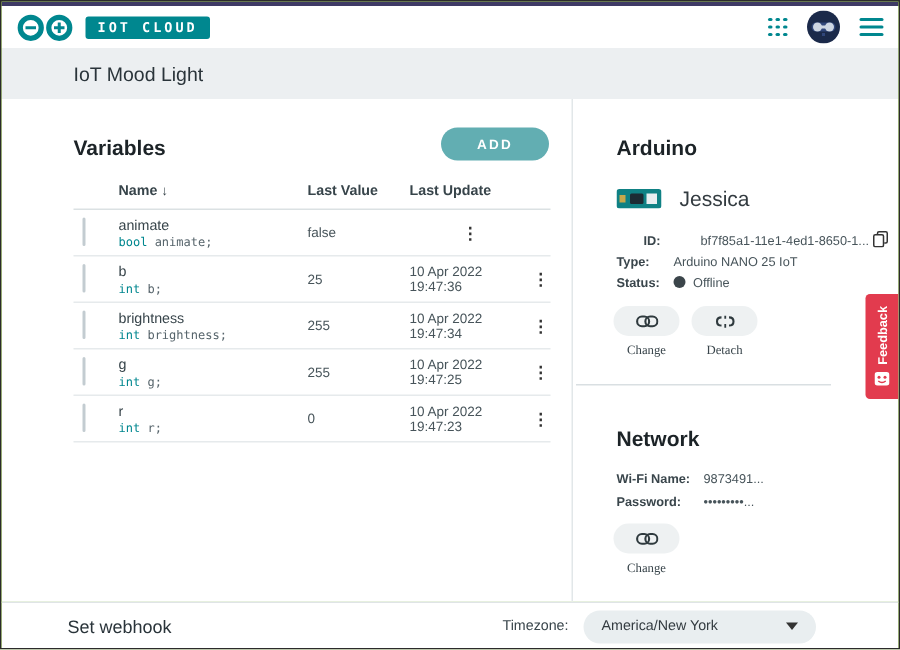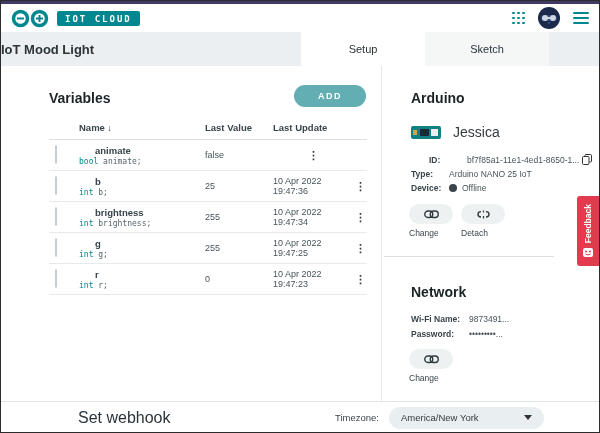--- a/index.html
+++ b/index.html
@@ -14,72 +14,72 @@
   .logo { width:38px; height:19px; margin-right:8px; }
   .brandbadge { background:#00878F; color:#fff; font-family:"DejaVu Sans Mono", monospace; font-weight:bold; font-size:9px; letter-spacing:2px; padding:3px 8px 2px 8px; border-radius:2px; }
   .appbar-right { margin-left:auto; display:flex; align-items:center; gap:13px; }
   .gridicon { width:13px; height:13px; display:grid; grid-template-columns:repeat(3,3px); grid-template-rows:repeat(3,3px); gap:2px; }
   .gridicon i { background:#00878F; width:2.5px; height:2.5px; border-radius:50%; }
   .hamburger { width:16px; display:flex; flex-direction:column; gap:3px; cursor:pointer; }
   .hamburger i { height:2px; background:#00878F; border-radius:1px; }
 
   
   .titlebar { position:absolute; left:0; top:31px; width:100%; height:34px; background:#eceff1; display:flex; align-items:center; }
-  .pagetitle { font-size:13px; font-weight:bold; color:#2a343a; }
+  .pagetitle { font-size:13px; font-weight:normal; color:#2a343a; margin-left:48px; }
   .tabs { position:absolute; left:300px; top:0; height:34px; display:flex; }
   .tab { width:124px; height:34px; display:flex; align-items:center; justify-content:center; font-size:11px; color:#2a343a; cursor:pointer; }
   .tab.active { background:#fff; }
   .tab.inactive { background:#f5f7f7; }
 
   
   .content { position:absolute; left:0; top:65px; width:100%; height:335px; background:#fff; }
   .vdivider { position:absolute; left:380px; top:0; width:1px; height:335px; background:#e2e7e9; }
 
   
   .varhead { position:absolute; left:48px; top:24px; font-size:14px; font-weight:bold; color:#1c2327; }
   .addbtn { position:absolute; left:293px; top:19px; width:72px; height:22px; border:none; border-radius:11px; background:#62aeb2; color:#fff; font-family:"Liberation Sans", sans-serif; font-weight:bold; font-size:9px; letter-spacing:1.5px; cursor:pointer; }
   .vtable { position:absolute; left:48px; top:52px; width:318px; }
   .vgrid { display:grid; grid-template-columns:30px 126px 68px 81px 13px; align-items:center; }
   .thead { height:22px; font-size:9.5px; font-weight:bold; color:#37444a; border-bottom:1px solid #dbe1e3; }
   .thead .h { align-self:end; padding-bottom:6px; }
   .sortarrow { font-weight:normal; font-size:9px; color:#37444a; }
   .vrow { height:31px; border-bottom:1px solid #e6eaec; }
   .cb { width:13px; height:13px; border:1px solid #c3ccd1; border-radius:2px; background:#fff; margin-left:6px; cursor:pointer; }
   .ncol { display:flex; flex-direction:column; gap:1px; }
-  .vname { font-size:9.5px; font-weight:bold; color:#37444a;margin-left:16px; }
+  .vname { font-size:9.5px; font-weight:normal; color:#37444a; }
   .vcode { font-family:"DejaVu Sans Mono", monospace; font-size:8px; color:#56646b; }
   .vcode .kw { color:#00878F; font-style:normal; }
   .vcode i { font-style:normal; }
   .vval, .vdate { font-size:9px; color:#47545a; }
   .kebab { font-size:11px; font-weight:bold; color:#333; cursor:pointer; text-align:center; }
 
   
   .rpanel { position:absolute; left:381px; top:0; width:219px; height:335px; }
   .sechead { font-size:14px; font-weight:bold; color:#1c2327; }
   .devhead { position:absolute; left:29px; top:24px; }
   .devrow1 { position:absolute; left:29px; top:58px; display:flex; align-items:center; gap:12px; }
   .devname { font-size:14px; color:#333b40; }
   .kv { position:absolute; left:29px; display:flex; font-size:8.5px; color:#39454b; align-items:center; }
   .kv .k { font-weight:bold; width:38px; }
   .kv .v { color:#47545a; }
   .statusdot { width:8px; height:8px; border-radius:50%; background:#3b454a; margin-right:5px; }
   .copyicon { margin-left:3px; cursor:pointer; display:inline-block; vertical-align:middle; }
   .pillbtn { width:44px; height:20px; background:#eef1f2; border:none; border-radius:10px; display:flex; align-items:center; justify-content:center; cursor:pointer; }
-  .btnblock { position:absolute; display:flex; flex-direction:column; align-items:flex-start; gap:4px; }
+  .btnblock { position:absolute; display:flex; flex-direction:column; align-items:center; gap:4px;font-family:Liberation Serif, serif; }
   .btnlabel { font-size:8.5px; color:#39454b; }
   .hdivider { position:absolute; left:2px; top:190px; width:170px; height:1px; background:#d9dfe2; }
   .nethead { position:absolute; left:29px; top:218px; }
 
   
   .feedback { position:absolute; right:0; top:195px; width:22px; height:70px; background:#e23b4e; border-radius:3px 0 0 3px; display:flex; flex-direction:column; align-items:center; justify-content:center; gap:5px; cursor:pointer; }
   .feedback .ftext { writing-mode:vertical-rl; transform:rotate(180deg); color:#fff; font-size:8.5px; font-weight:bold; }
 
   
   .footer { position:absolute; left:0; top:400px; width:100%; height:32px; background:#fff; border-top:1px solid #dfe4e6; display:flex; align-items:center; }
-  .webhook { margin-left:77px; font-size:16px; color:#2a343a; cursor:pointer; }
+  .webhook { margin-left:44px; font-size:12px; color:#2a343a; cursor:pointer; }
   .tzwrap { margin-left:auto; margin-right:55px; display:flex; align-items:center; gap:10px; }
   .tzlabel { font-size:9.5px; color:#39454b; }
   .tzselect { width:155px; height:22px; background:#e9eef0; border-radius:11px; display:flex; align-items:center; padding:0 12px; font-size:9.5px; color:#333b40; cursor:pointer; }
   .caret { margin-left:auto; width:0; height:0; border-left:4px solid transparent; border-right:4px solid transparent; border-top:5px solid #333; }
 </style>
 </head>
 <body>
 
 <div id="page">
   <div class="topstrip"></div>
@@ -116,24 +116,20 @@
       <div class="hamburger">
           <i></i>
           <i></i>
           <i></i>
         </div>
     </div>
   </div>
 
   <div class="titlebar">
     <span class="pagetitle">IoT Mood Light</span>
-    <div class="tabs">
-      <div class="tab active">Setup</div>
-      <div class="tab inactive">Sketch</div>
-    </div>
   </div>
 
   <div class="content">
     <div class="vdivider"></div>
 
     <div class="varhead sechead">Variables</div>
     <button class="addbtn">ADD</button>
 
     <div class="vtable">
       <div class="vgrid thead">
@@ -218,21 +214,21 @@
         <svg class="copyicon" width="10" height="11" viewBox="0 0 10 11">
           <rect x="0.5" y="2.5" width="6.5" height="8" rx="1" fill="none" stroke="#333" stroke-width="1"></rect>
           <path d="M3 2.5 L3 1.5 Q3 0.5 4 0.5 L8.5 0.5 Q9.5 0.5 9.5 1.5 L9.5 7 Q9.5 8 8.5 8 L7.5 8" fill="none" stroke="#333" stroke-width="1"></path>
         </svg>
       </div>
       <div class="kv" style="top:103px;">
         <span class="k">Type:</span>
         <span class="v">Arduino NANO 25 IoT</span>
       </div>
       <div class="kv" style="top:117px;">
-        <span class="k">Device:</span>
+        <span class="k">Status:</span>
         <span class="statusdot"></span>
         <span class="v">Offline</span>
       </div>
 
       <div class="btnblock" style="left:27px; top:138px;">
         <button class="pillbtn">
           <svg width="15" height="9" viewBox="0 0 15 9">
             <rect x="0.75" y="1" width="8" height="6.5" rx="3.2" fill="none" stroke="#2f3a3e" stroke-width="1.4"></rect>
             <rect x="6.25" y="1" width="8" height="6.5" rx="3.2" fill="none" stroke="#2f3a3e" stroke-width="1.4"></rect>
           </svg>

